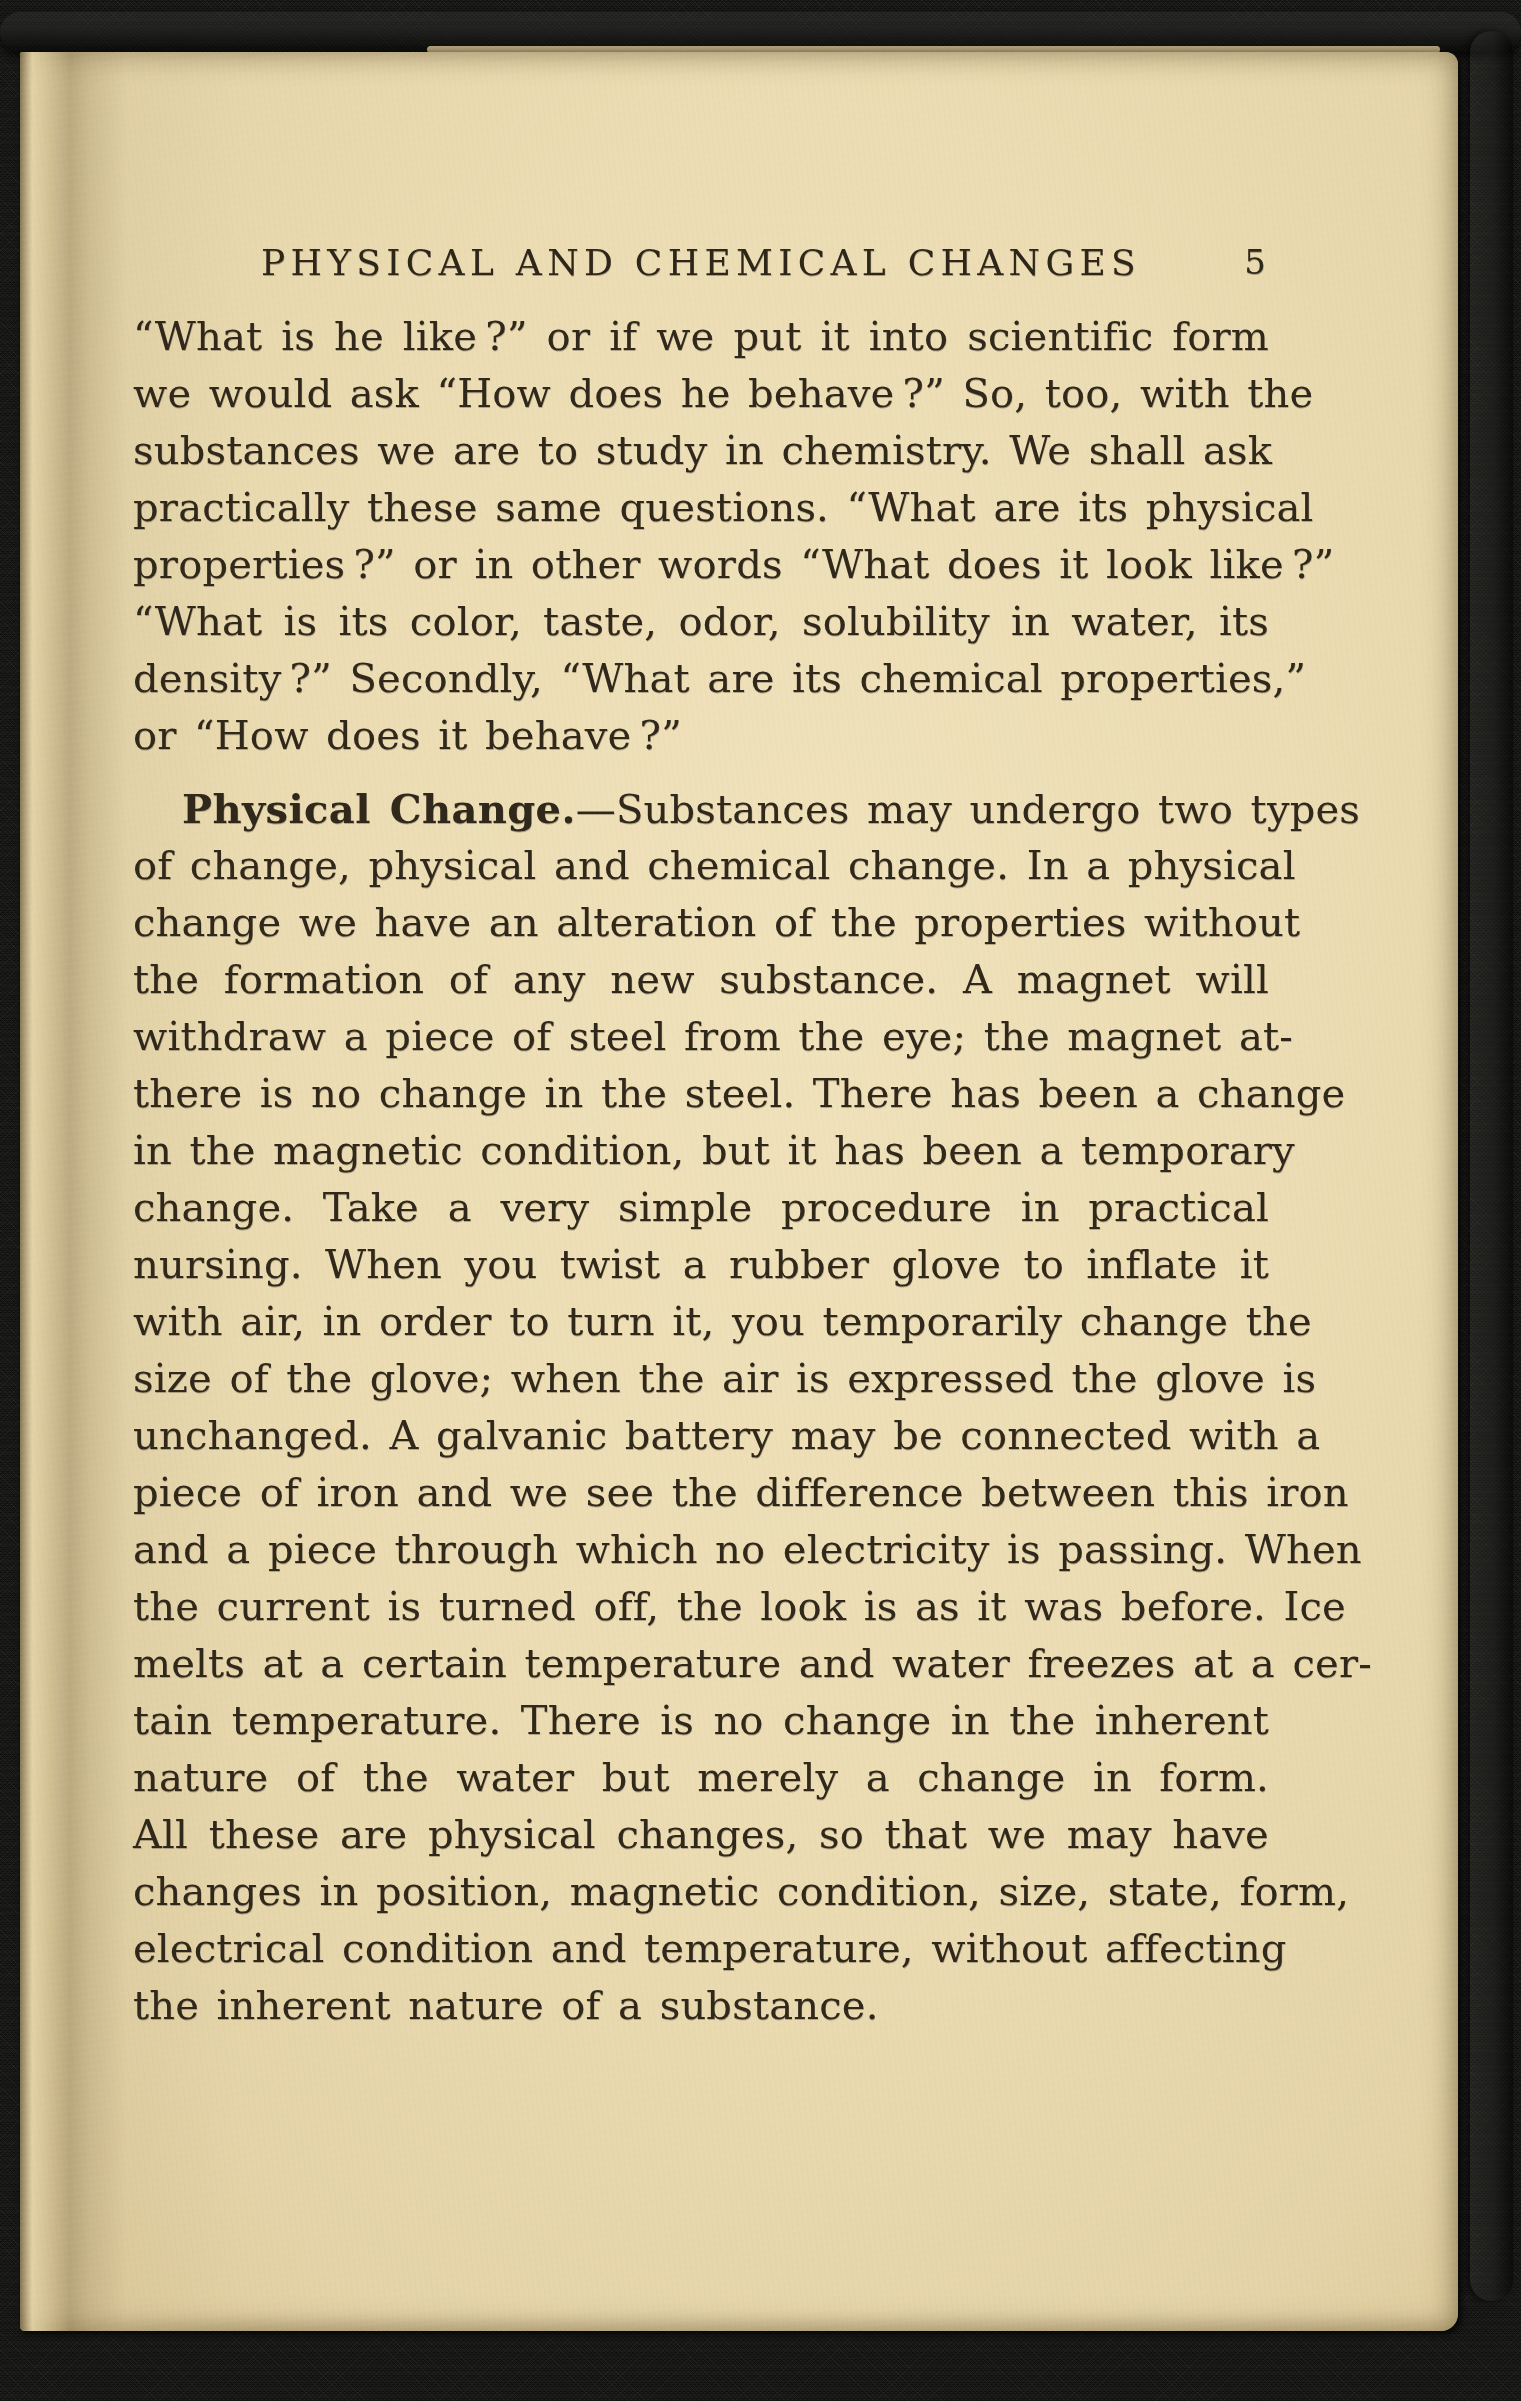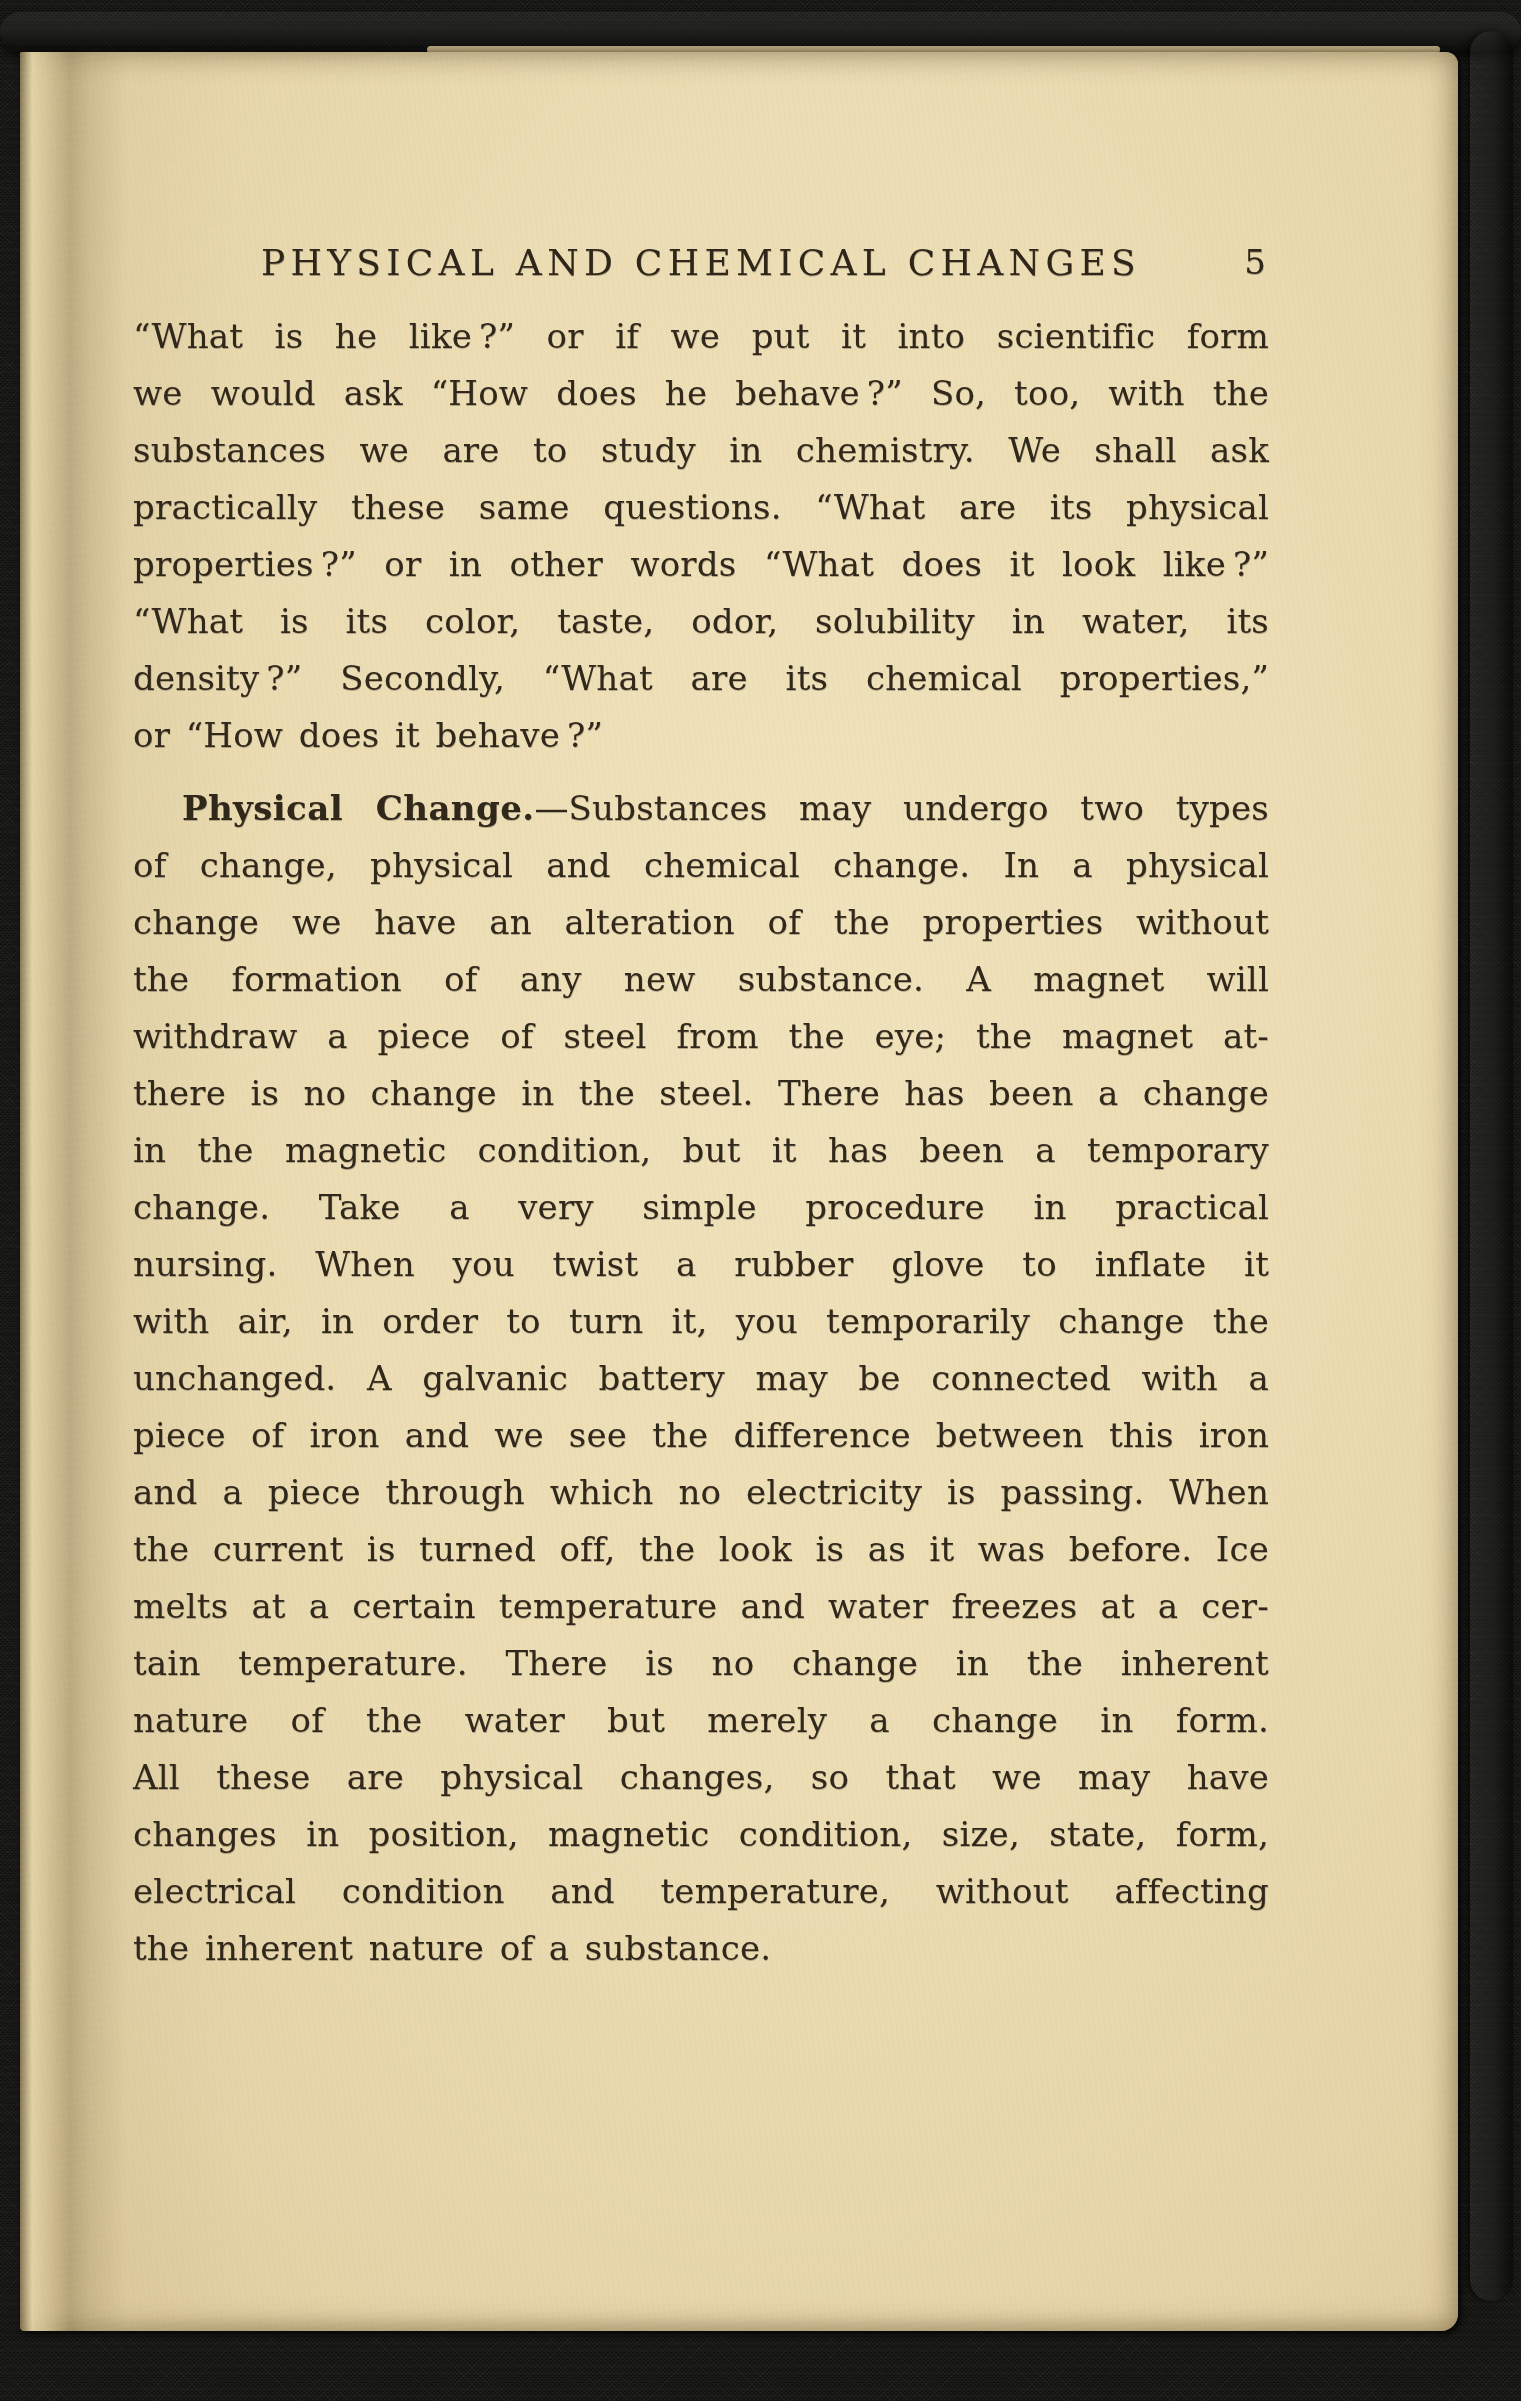--- a/index.html
+++ b/index.html
@@ -122,21 +122,21 @@
   .body-text {
     position: absolute;
     left: 113px;
     top: 256px;
     width: 1136px;
     color: #31281c;
   }
   .line {
     height: 57px;
     line-height: 57px;
-    font-size: 34px;
+    font-size: 40px;
     text-align: justify;
     text-align-last: justify;
     word-spacing: 4.6px;
     letter-spacing: 0.2px;
     text-shadow: 0.4px 0.5px 0 rgba(49,40,28,0.30);
     white-space: nowrap;
   }
   .line.para-end {
     text-align-last: left;
   }
@@ -181,20 +181,21 @@
     <div class="line indent"><span class="lead-bold">Physical Change.</span><span>—Substances may undergo two types</span></div>
     <div class="line">of change, physical and chemical change. In a physical</div>
     <div class="line">change we have an alteration of the properties without</div>
     <div class="line">the formation of any new substance. A magnet will</div>
     <div class="line">withdraw a piece of steel from the eye; the magnet at-</div>
     <div class="line">there is no change in the steel. There has been a change</div>
     <div class="line">in the magnetic condition, but it has been a temporary</div>
     <div class="line">change. Take a very simple procedure in practical</div>
     <div class="line">nursing. When you twist a rubber glove to inflate it</div>
     <div class="line">with air, in order to turn it, you temporarily change the</div>
+    <div class="line">size of the glove; when the air is expressed the glove is</div>
     <div class="line">unchanged. A galvanic battery may be connected with a</div>
     <div class="line">piece of iron and we see the difference between this iron</div>
     <div class="line">and a piece through which no electricity is passing. When</div>
     <div class="line">the current is turned off, the look is as it was before. Ice</div>
     <div class="line">melts at a certain temperature and water freezes at a cer-</div>
     <div class="line">tain temperature. There is no change in the inherent</div>
     <div class="line">nature of the water but merely a change in form.</div>
     <div class="line">All these are physical changes, so that we may have</div>
     <div class="line">changes in position, magnetic condition, size, state, form,</div>
     <div class="line">electrical condition and temperature, without affecting</div>

